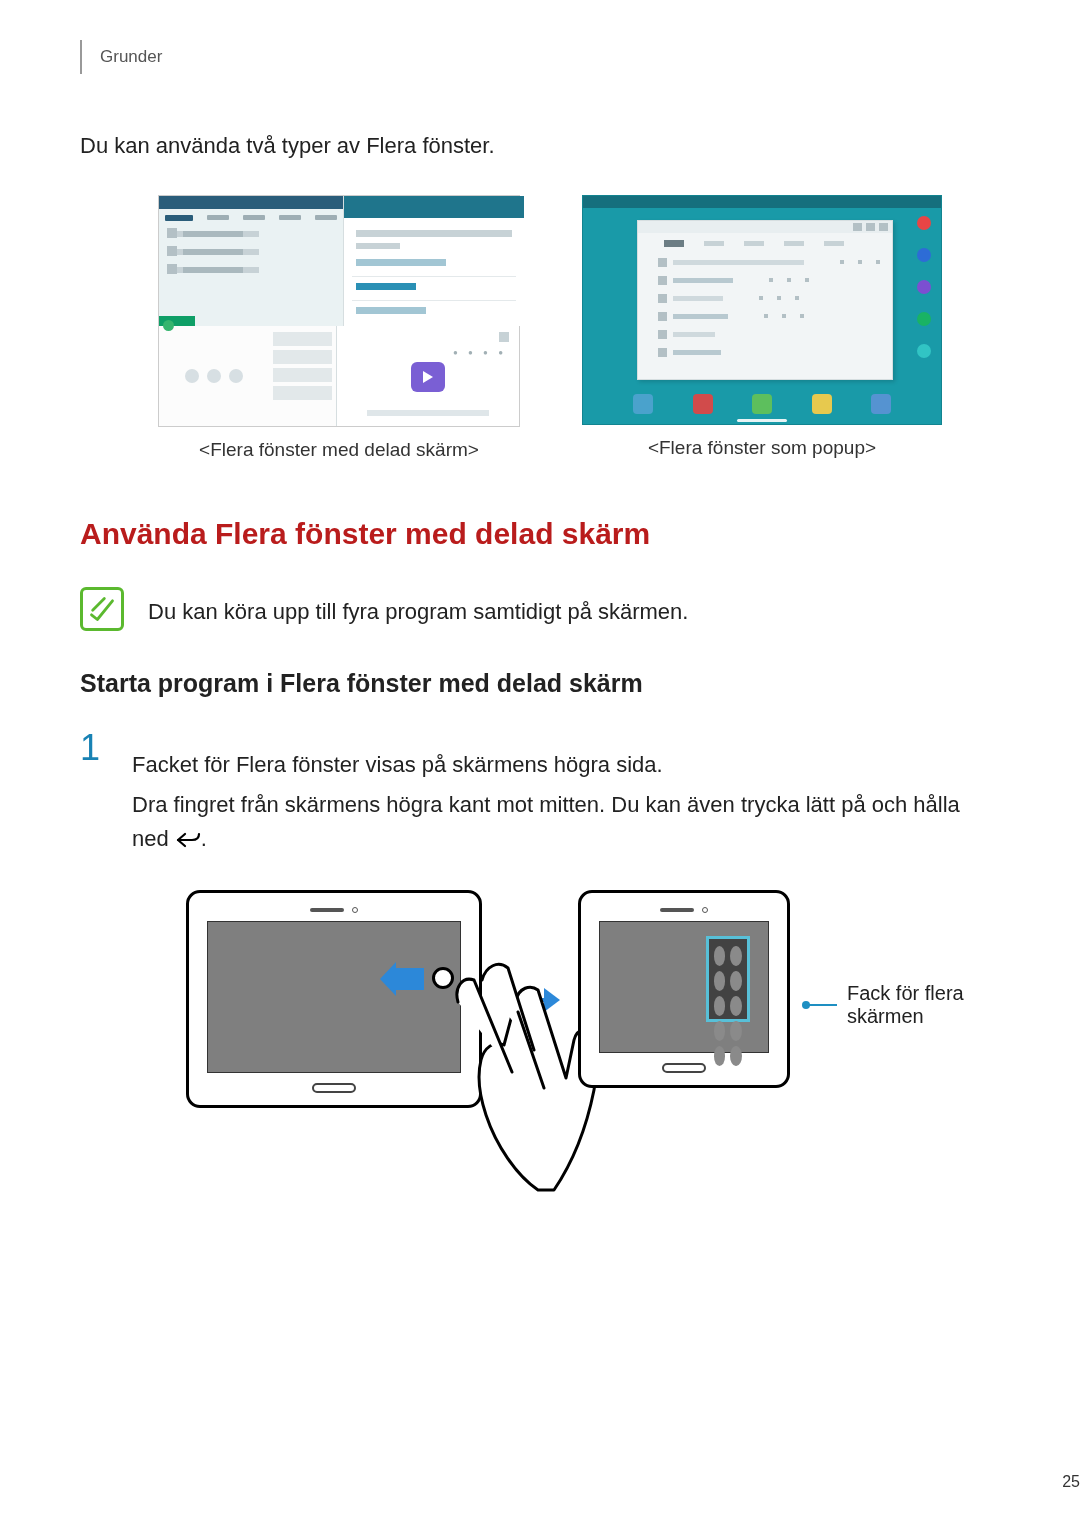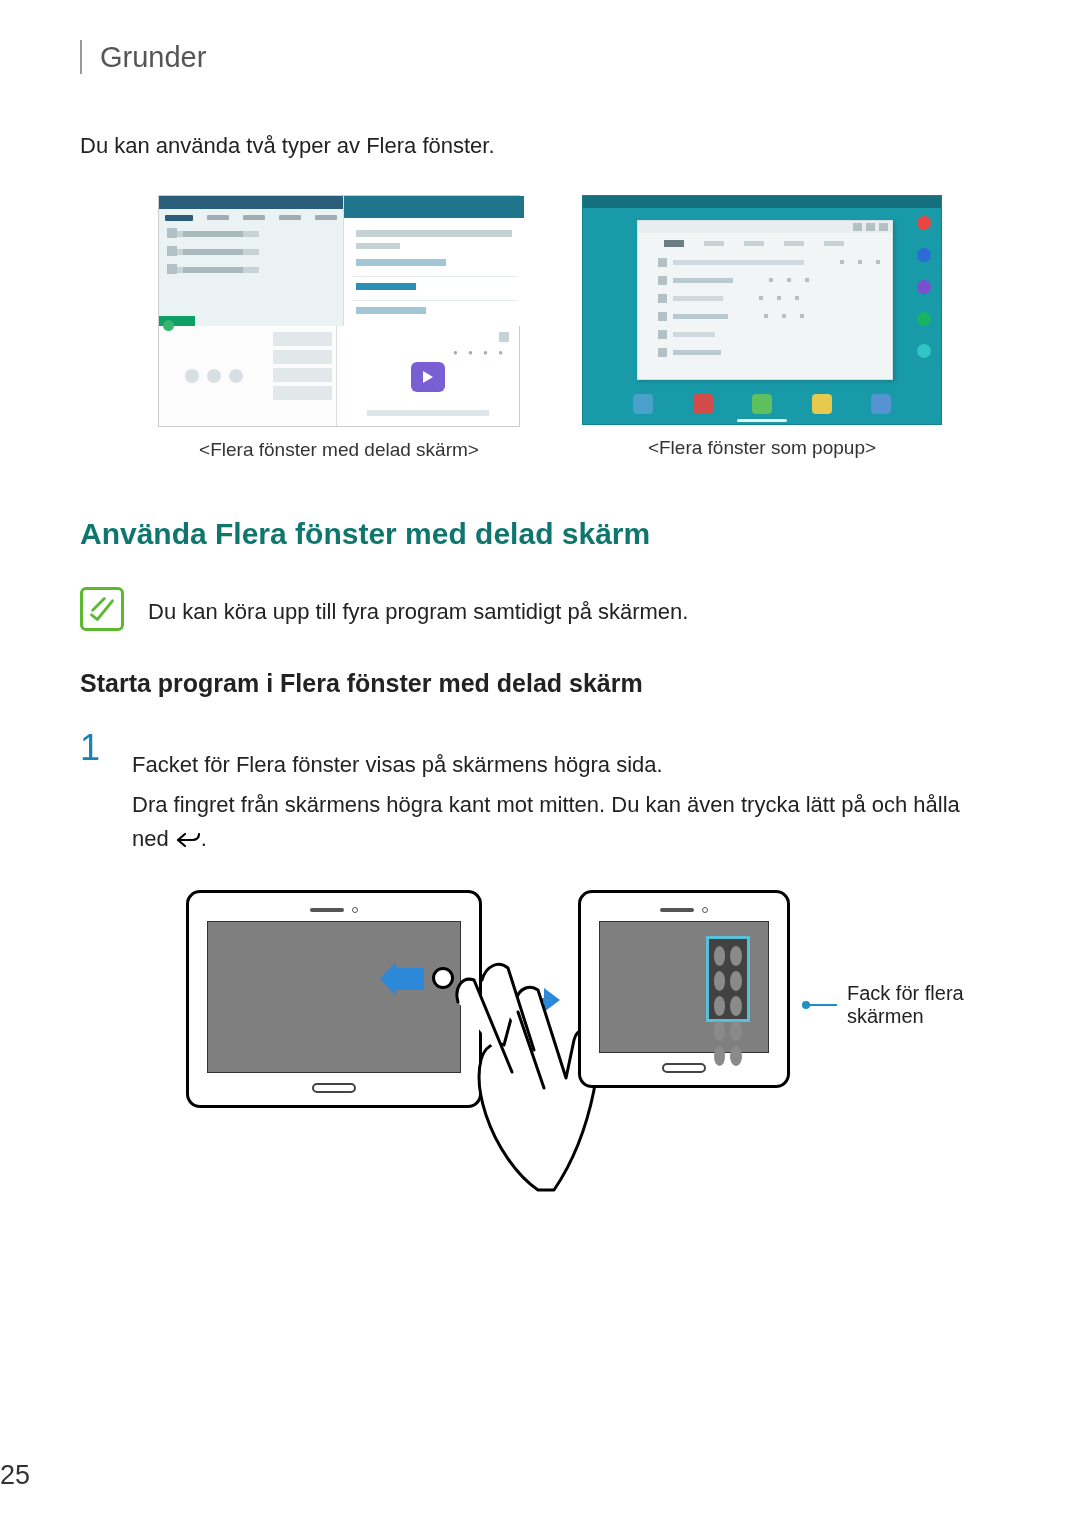--- a/index.html
+++ b/index.html
@@ -19,21 +19,21 @@
     align-items: center;
     margin-bottom: 55px;
   }
   .vline {
     width: 2px;
     height: 34px;
     background: #999;
     margin-right: 18px;
   }
   .breadcrumb {
-    font-size: 29px;
+    font-size: 17px;
     color: #555;
   }
   .intro {
     font-size: 22px;
     color: #111;
     margin-bottom: 32px;
   }
   .two-figs {
     display: flex;
     gap: 62px;
@@ -155,21 +155,21 @@
   .di.b{background:#d14b4b;}
   .di.c{background:#5dbf5d;}
   .di.d{background:#e7c94e;}
   .di.e{background:#5593d1;}
   .pf-home{position:absolute;bottom:2px;left:50%;transform:translateX(-50%);width:50px;height:3px;background:#e7f4f5;border-radius:2px;}
 
   
   .h2 {
     font-size: 30px;
     font-weight: 600;
-    color: #0f766e;
+    color: #b91c1c;
     margin-top: 56px;
     margin-bottom: 36px;
   }
   .p {
     font-size: 22px;
     color: #222;
     line-height: 1.55;
   }
   .note-row {
     display:flex;
@@ -248,21 +248,21 @@
   .tray .app{background:#8a8a8a;border-radius:50%;}
 
   .callout{
     display:flex;align-items:center;gap:10px;margin-top:92px;
   }
   .callout .lead{width:38px;height:2px;background:#1e8fc2;position:relative;}
   .callout .lead:before{content:"";position:absolute;left:-6px;top:-3px;width:8px;height:8px;border-radius:50%;background:#1e8fc2;}
   .callout-text{font-size:20px;color:#222;}
 
   .page-num{
-    position:absolute;bottom:36px;left:0;right:0;text-align:left;font-size:27px;color:#333;
+    position:absolute;bottom:36px;left:0;right:0;text-align:right;font-size:16px;color:#333;
   }
 </style>
 </head>
 <body>
 
 <div class="page">
 
   <div class="breadcrumb-bar">
     <div class="vline"></div>
     <div class="breadcrumb">Grunder</div>

